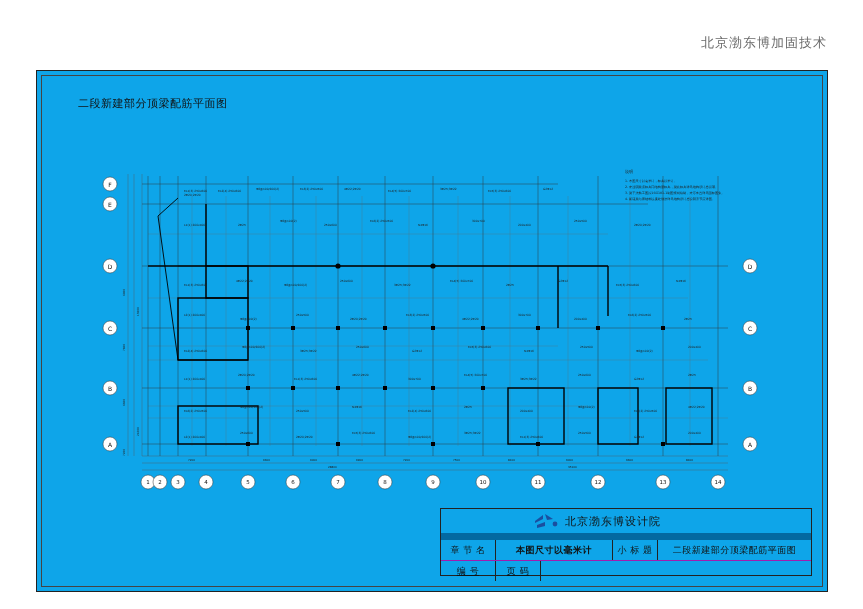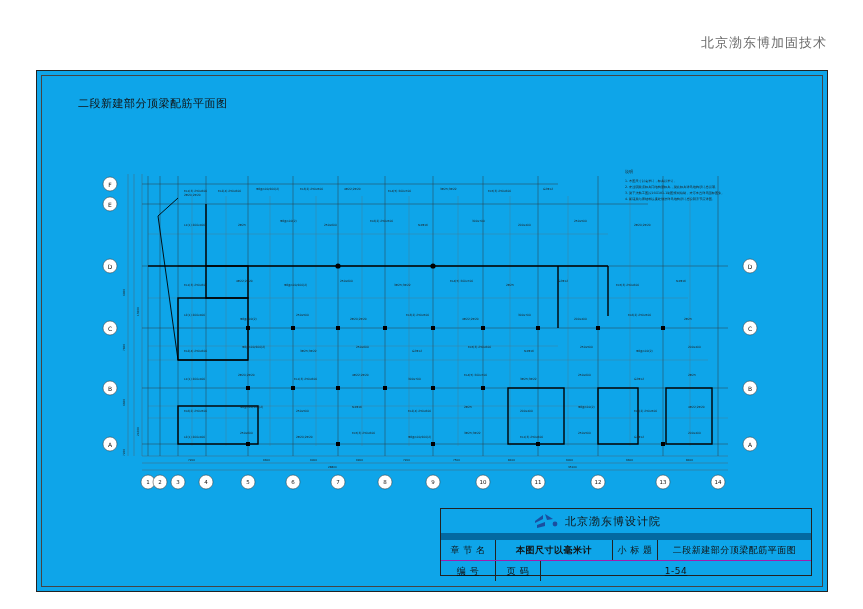--- a/index.html
+++ b/index.html
@@ -406,19 +406,18 @@
         <div class="tb-row">
           <div class="tb-cell c1">章 节 名</div>
           <div class="tb-cell c2 bold">本图尺寸以毫米计</div>
           <div class="tb-cell c3">小 标 题</div>
           <div class="tb-cell c4">二段新建部分顶梁配筋平面图</div>
         </div>
 
         <div class="tb-row">
           <div class="tb-cell c1">编    号</div>
           <div class="tb-cell c3">页    码</div>
-          <div class="tb-cell c4">1-54</div>
         </div>
       </div>
 
     </div>
   </div>
 </div>
 
 </body></html>

